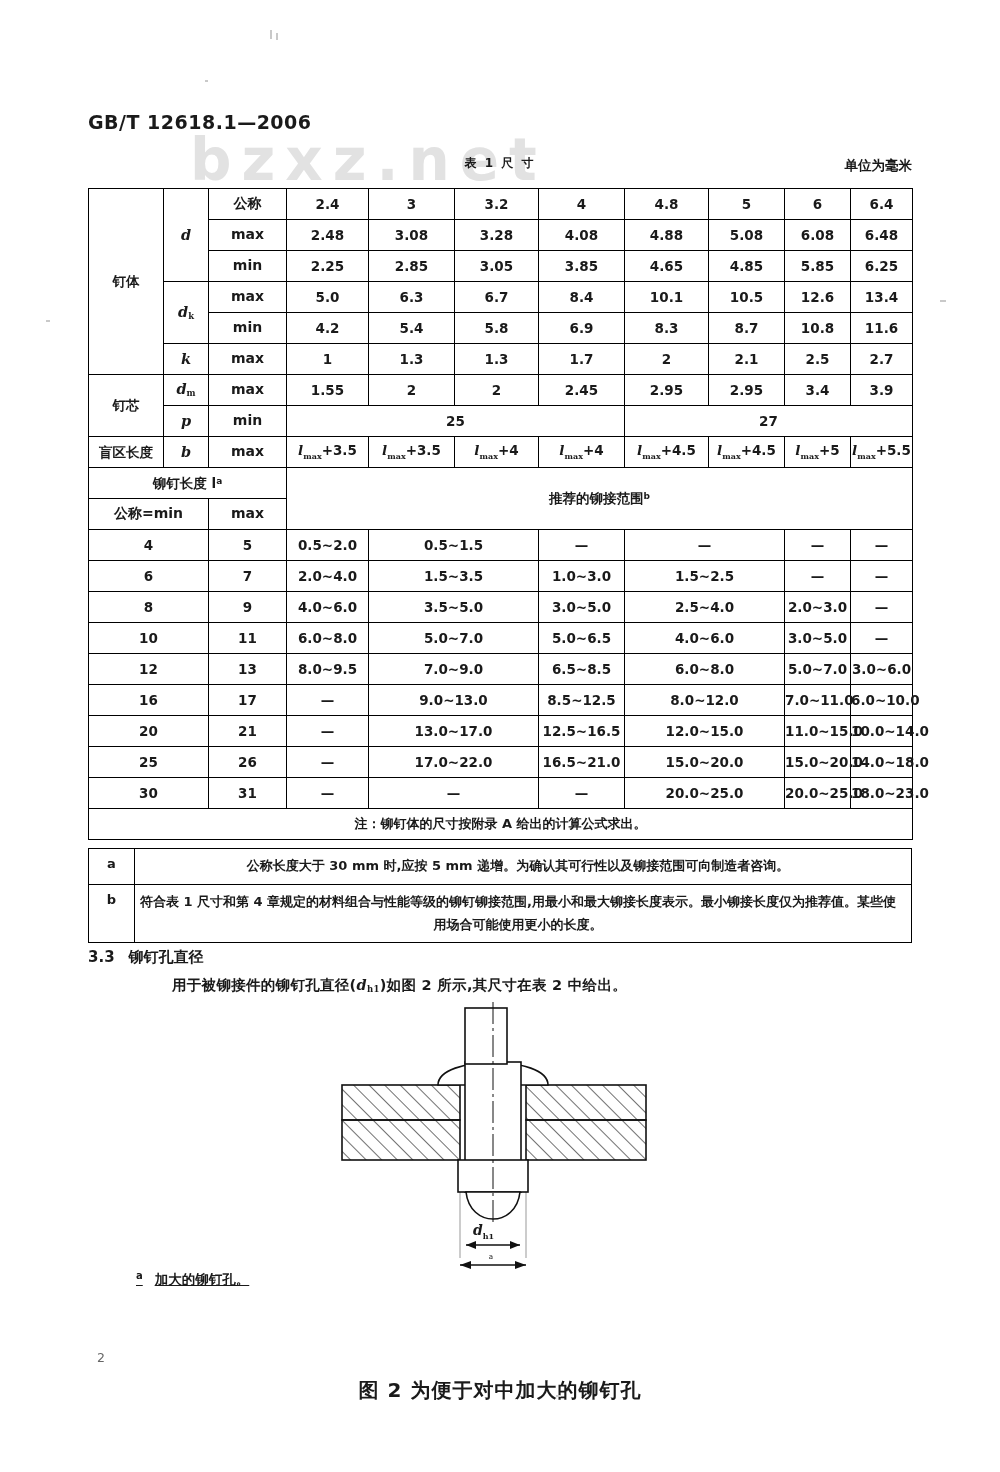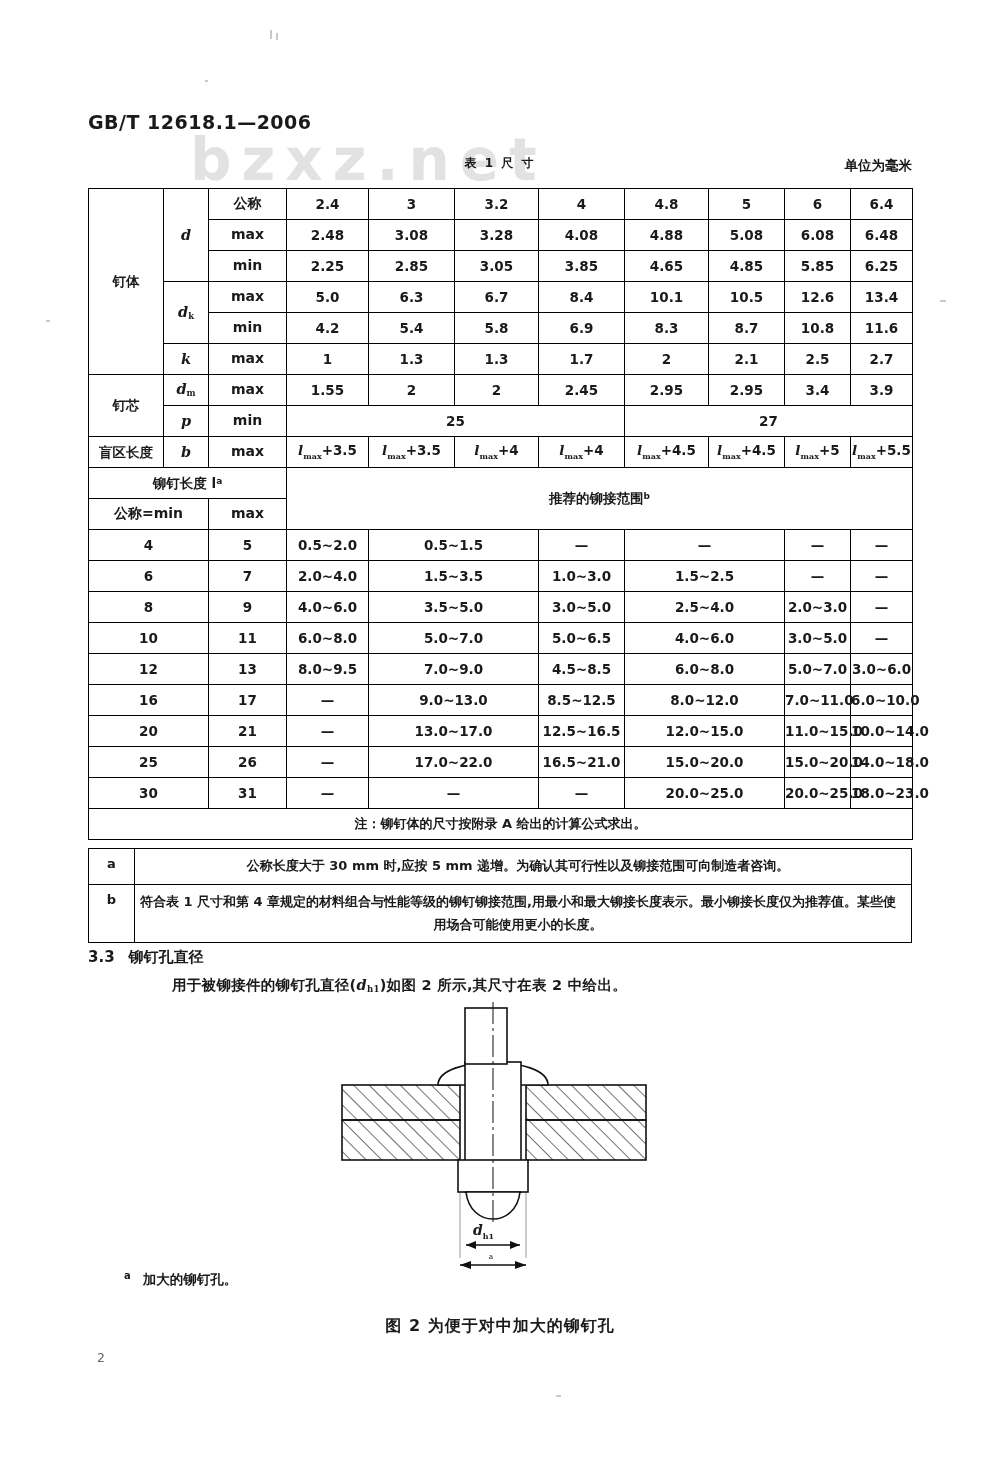--- a/index.html
+++ b/index.html
@@ -158,36 +158,37 @@
   
   .figure {
     position: absolute;
     left: 330px;
     top: 1000px;
     width: 360px;
     height: 270px;
   }
   .fig-foot {
     position: absolute;
-    left: 124px;
+    left: 136px;
     top: 1270px;
     font-family: "DejaVu Sans", sans-serif;
     font-weight: bold;
     font-size: 13.5px;
+    text-decoration: underline;
   }
   .fig-foot .mk { font-size: 10px; vertical-align: 0.5em; margin-right: 12px; }
   .fig-caption {
     position: absolute;
     left: 0;
-    top: 1316px;
+    top: 1377px;
     width: 1000px;
     text-align: center;
     font-family: "DejaVu Sans", sans-serif;
     font-weight: bold;
-    font-size: 16px;
+    font-size: 20px;
     letter-spacing: 1px;
   }
   .page-no {
     position: absolute;
     left: 97px;
     top: 1350px;
     font-family: "DejaVu Sans", sans-serif;
     font-size: 12.5px;
     color: #666;
   }
@@ -375,21 +376,21 @@
         <td class="num">5.0~6.5</td>
         <td class="num" colspan="2">4.0~6.0</td>
         <td class="num">3.0~5.0</td>
         <td class="dash">—</td>
       </tr>
       <tr>
         <td class="num" colspan="2">12</td>
         <td class="num">13</td>
         <td class="num">8.0~9.5</td>
         <td class="num" colspan="2">7.0~9.0</td>
-        <td class="num">4.5~8.5</td>
+        <td class="num">6.5~8.5</td>
         <td class="num" colspan="2">6.0~8.0</td>
         <td class="num">5.0~7.0</td>
         <td class="num">3.0~6.0</td>
       </tr>
       <tr>
         <td class="num" colspan="2">16</td>
         <td class="num">17</td>
         <td class="dash">—</td>
         <td class="num" colspan="2">9.0~13.0</td>
         <td class="num">8.5~12.5</td>

